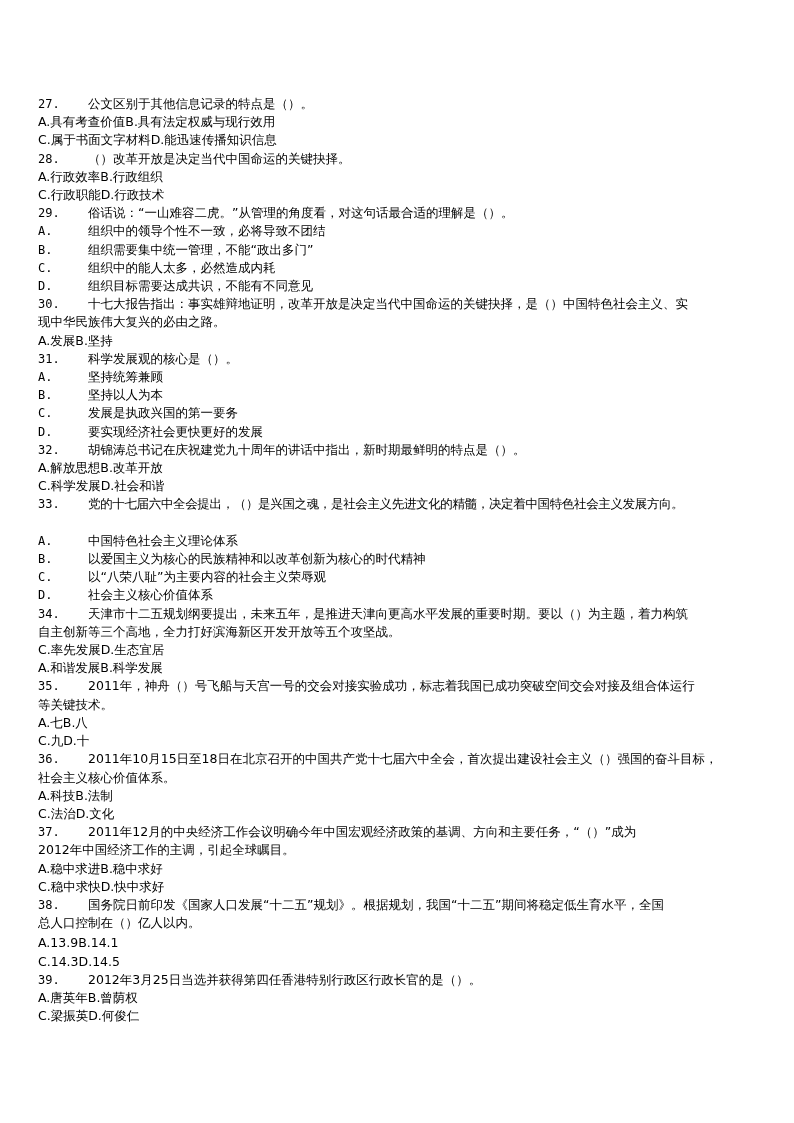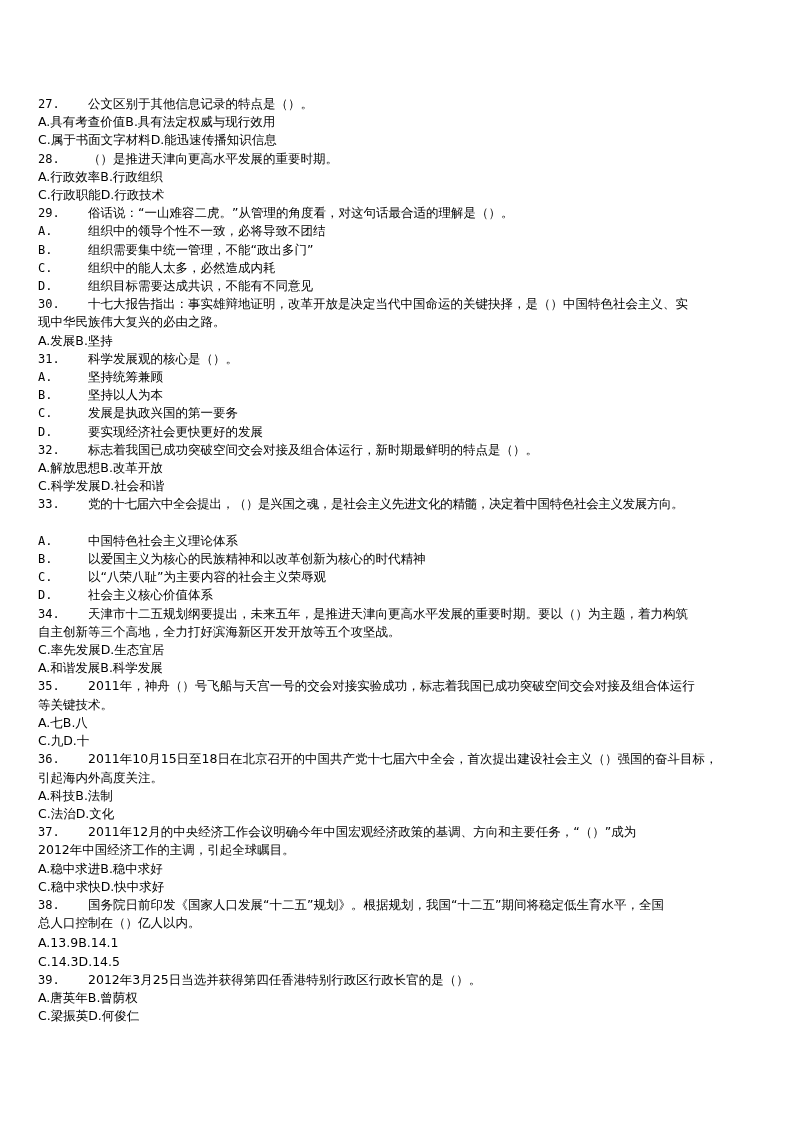--- a/index.html
+++ b/index.html
@@ -22,21 +22,21 @@
         <span class="num">27.</span>
         <span class="qtext">公文区别于其他信息记录的特点是（）。</span>
       </div>
     <div class="line">A.具有考查价值B.具有法定权威与现行效用</div>
     <div class="line">C.属于书面文字材料D.能迅速传播知识信息</div>
   </div>
 
   <div class="question">
     <div class="line">
         <span class="num">28.</span>
-        <span class="qtext">（）是推进天津向更高水平发展的重要时期。</span>
+        <span class="qtext">（）改革开放是决定当代中国命运的关键抉择。</span>
       </div>
     <div class="line">A.行政效率B.行政组织</div>
     <div class="line">C.行政职能D.行政技术</div>
   </div>
 
   <div class="question">
     <div class="line">
         <span class="num">29.</span>
         <span class="qtext">俗话说：“一山难容二虎。”从管理的角度看，对这句话最合适的理解是（）。</span>
       </div>
@@ -86,21 +86,21 @@
       </div>
     <div class="line">
         <span class="num">D.</span>
         <span>要实现经济社会更快更好的发展</span>
       </div>
   </div>
 
   <div class="question">
     <div class="line">
         <span class="num">32.</span>
-        <span class="qtext">标志着我国已成功突破空间交会对接及组合体运行，新时期最鲜明的特点是（）。</span>
+        <span class="qtext">胡锦涛总书记在庆祝建党九十周年的讲话中指出，新时期最鲜明的特点是（）。</span>
       </div>
     <div class="line">A.解放思想B.改革开放</div>
     <div class="line">C.科学发展D.社会和谐</div>
   </div>
 
   <div class="question">
     <div class="line">
         <span class="num">33.</span>
         <span class="qtext" style="white-space:nowrap;letter-spacing:-0.35px">党的十七届六中全会提出，（）是兴国之魂，是社会主义先进文化的精髓，决定着中国特色社会主义发展方向。</span>
       </div>
@@ -141,21 +141,21 @@
     <div class="line">等关键技术。</div>
     <div class="line">A.七B.八</div>
     <div class="line">C.九D.十</div>
   </div>
 
   <div class="question">
     <div class="line">
         <span class="num">36.</span>
         <span class="qtext">2011年10月15日至18日在北京召开的中国共产党十七届六中全会，首次提出建设社会主义（）强国的奋斗目标，</span>
       </div>
-    <div class="line">引起海内外高度关注。</div>
+    <div class="line">社会主义核心价值体系。</div>
     <div class="line">A.科技B.法制</div>
     <div class="line">C.法治D.文化</div>
   </div>
 
   <div class="question">
     <div class="line">
         <span class="num">37.</span>
         <span class="qtext">2011年12月的中央经济工作会议明确今年中国宏观经济政策的基调、方向和主要任务，“（）”成为</span>
       </div>
     <div class="line">2012年中国经济工作的主调，引起全球瞩目。</div>

